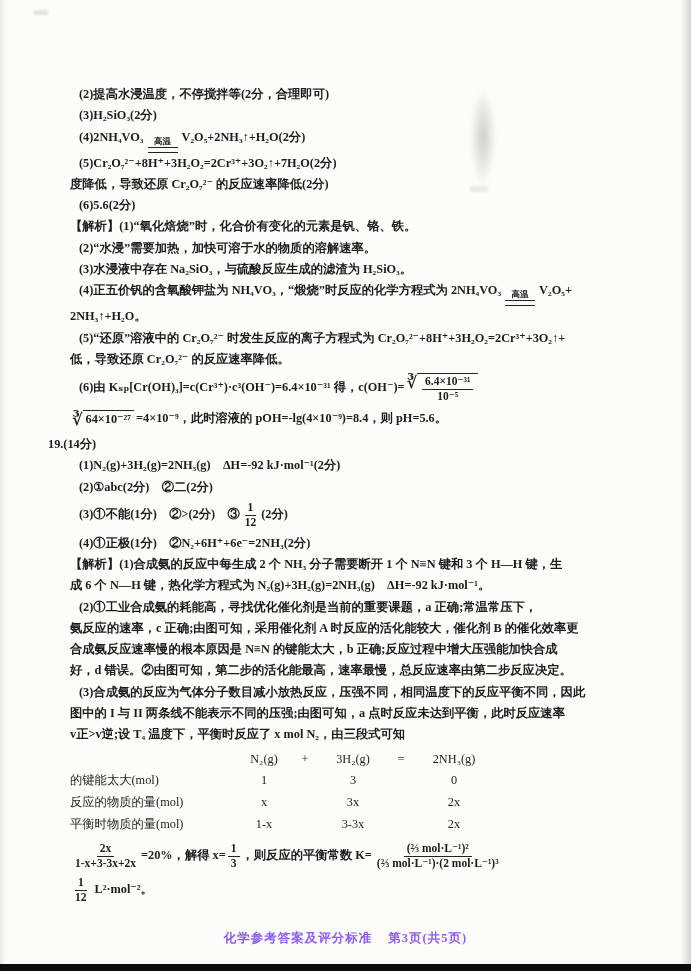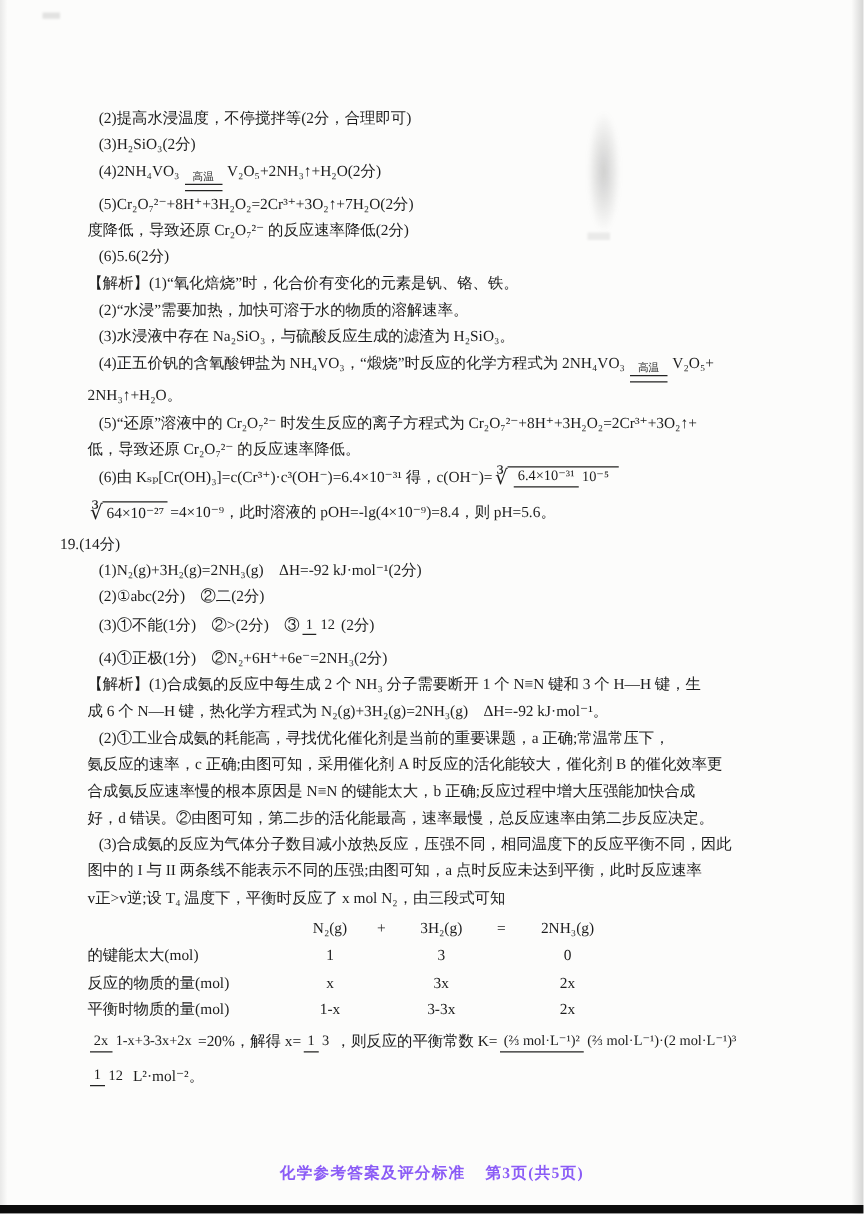--- a/index.html
+++ b/index.html
@@ -1,25 +1,25 @@
 <!DOCTYPE html>
 <html><head>
 <meta charset="utf-8">
 <style>
   html,body{margin:0;padding:0;background:#ffffff;}
   .page{position:relative;width:691px;height:971px;background:#fcfcfb;overflow:hidden;
         font-family:"Liberation Serif","DejaVu Serif",serif;color:#1c1c1c;}
   .content{position:absolute;left:70px;top:84px;width:590px;font-size:12.3px;}
-  .ln{line-height:21.3px;min-height:21.3px;white-space:nowrap;}
+  .ln{line-height:21.3px;min-height:21.3px;white-space:nowrap;font-weight:bold;}
   .ln.m{padding:3px 0;line-height:normal;}
   .ln.a{padding-left:9px;}
   .ln.b{padding-left:24px;}
   .ln.o{margin-left:-22px;}
   
-  .fr{display:inline-flex;flex-direction:row;align-items:center;vertical-align:middle;
+  .fr{display:inline-flex;flex-direction:column;align-items:center;vertical-align:middle;
       margin:0 2px;line-height:1.2;font-size:11.5px;text-align:center;}
   .fn{padding:0 3px;border-bottom:1px solid #222;}
   .fd{padding:0 3px;}
   
   .rt{display:inline-flex;align-items:flex-start;vertical-align:middle;margin:0 2px;}
   .rad{font-size:16px;line-height:1.2;}
   .rbody{border-top:1px solid #222;padding:1px 3px 0 3px;display:inline-flex;align-items:center;}
   .rtx{line-height:1.3;}
   
   .eqq{display:inline-flex;flex-direction:column;align-items:center;vertical-align:-3px;margin:0 4px;}

